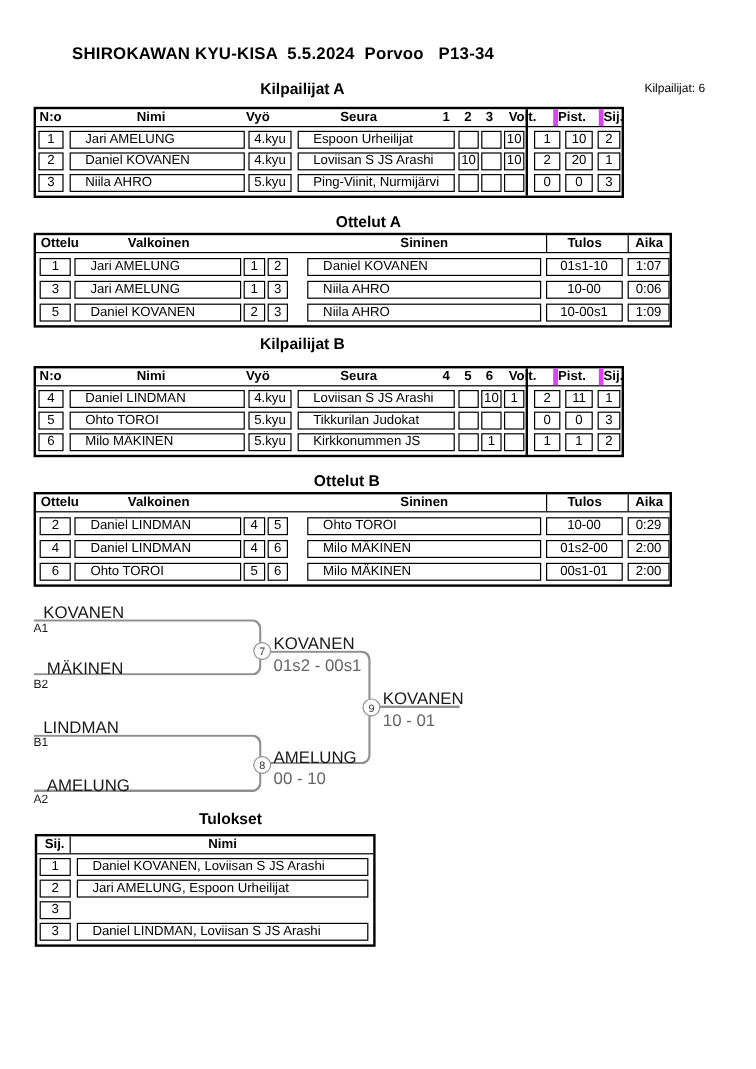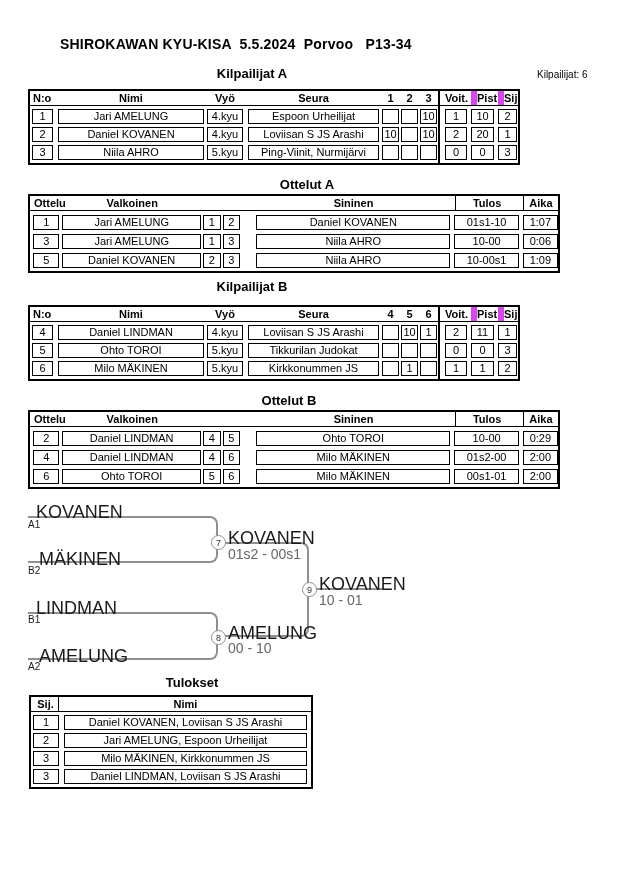--- a/index.html
+++ b/index.html
@@ -11,35 +11,35 @@
   .sec{position:absolute;font-weight:bold;font-size:13px;transform:translateX(-50%);white-space:nowrap;padding-left:48px;}
 
   
   .tbl{position:absolute;border:2px solid #000;background:#fff;box-sizing:border-box;padding-bottom:3px;}
   .hdr{display:flex;border-bottom:1px solid #000;align-items:flex-end;}
   .h{font-size:11px;font-weight:bold;text-align:center;height:14px;line-height:14px;box-sizing:border-box;white-space:nowrap;}
   .row{display:flex;margin-top:3px;}
   .tbl.matches .row{margin-top:4px;}
   .c{border:1px solid #000;height:15px;line-height:13px;font-size:11px;text-align:center;
      box-sizing:border-box;overflow:hidden;white-space:nowrap;background:#fff;}
-  .c.al{text-align:center;padding-left:0;}
+  .c.al{text-align:left;padding-left:12px;}
   .sep-v{position:absolute;top:0;bottom:0;left:408px;width:2px;background:#000;}
 
   
   .col-no{margin-left:2px;width:21px}
   .col-name{margin-left:5px;width:146px}
   .col-belt{margin-left:3px;width:36px}
   .col-club{margin-left:5px;width:131px}
   .col-cf{margin-left:3px;width:17px}
   .col-c{margin-left:2px;width:17px}
   .col-wins{margin-left:8px;width:22px}
   .col-pts{margin-left:4px;width:23px}
   .col-place{margin-left:4px;width:19px}
   .hdr .col-no{text-align:left;padding-left:1px;}
-  .hdr .col-pts,.hdr .col-place{border-left:6px solid #d946ef;}
+  .hdr .col-pts,.hdr .col-place{border-left:4px solid #d946ef;margin-left:15px;}
 
   
   .col-m{margin-left:3px;width:27px}
   .col-white{margin-left:3px;width:142px}
   .col-wno{margin-left:2px;width:18px}
   .col-bno{margin-left:2px;width:18px}
   .col-blue{margin-left:16px;width:199px}
   .col-res{margin-left:4px;width:66px}
   .col-time{margin-left:4px;width:36px}
   .hdr .col-m{text-align:left;padding-left:1px;overflow:visible;}
@@ -48,21 +48,21 @@
   
   .col-rp{margin-left:2px;width:26px}
   .col-rn{margin-left:5px;width:243px}
   .hdr .col-rp{border-right:1px solid #000;}
 
   
   .bline{position:absolute;box-sizing:border-box;border:0 solid #909090;}
   .l-tr{border-top-width:2px;border-right-width:2px;border-top-right-radius:8px;}
   .l-br{border-bottom-width:2px;border-right-width:2px;border-bottom-right-radius:8px;}
   .l-h{background:#909090;}
-  .bname{position:absolute;font-size:18px;color:#1a1a1a;white-space:nowrap;}
+  .bname{position:absolute;font-size:14px;color:#1a1a1a;white-space:nowrap;}
   .bseed{position:absolute;font-size:10px;color:#1a1a1a;}
   .bscore{position:absolute;font-size:14px;color:#666;white-space:nowrap;}
   .bcircle{position:absolute;width:15px;height:15px;border:1.5px solid #909090;border-radius:50%;
            background:#fff;box-sizing:border-box;display:flex;align-items:center;justify-content:center;
            font-size:9px;color:#333;z-index:2;}
 </style>
 </head>
 <body>
 
 <div id="page">
@@ -296,21 +296,20 @@
     <div class="row">
       <div class="c col-rp">1</div>
       <div class="c al col-rn">Daniel KOVANEN, Loviisan S JS Arashi</div>
     </div>
     <div class="row">
       <div class="c col-rp">2</div>
       <div class="c al col-rn">Jari AMELUNG, Espoon Urheilijat</div>
     </div>
     <div class="row">
       <div class="c col-rp">3</div>
-      <div class="c al col-rn">Milo MÄKINEN, Kirkkonummen JS</div>
     </div>
     <div class="row">
       <div class="c col-rp">3</div>
       <div class="c al col-rn">Daniel LINDMAN, Loviisan S JS Arashi</div>
     </div>
   </div>
 
 </div>
 
 </body></html>

